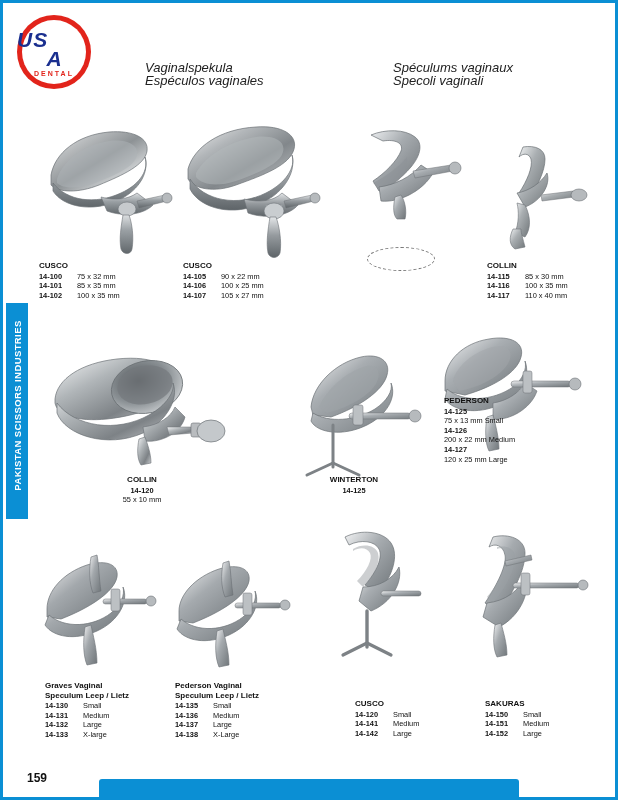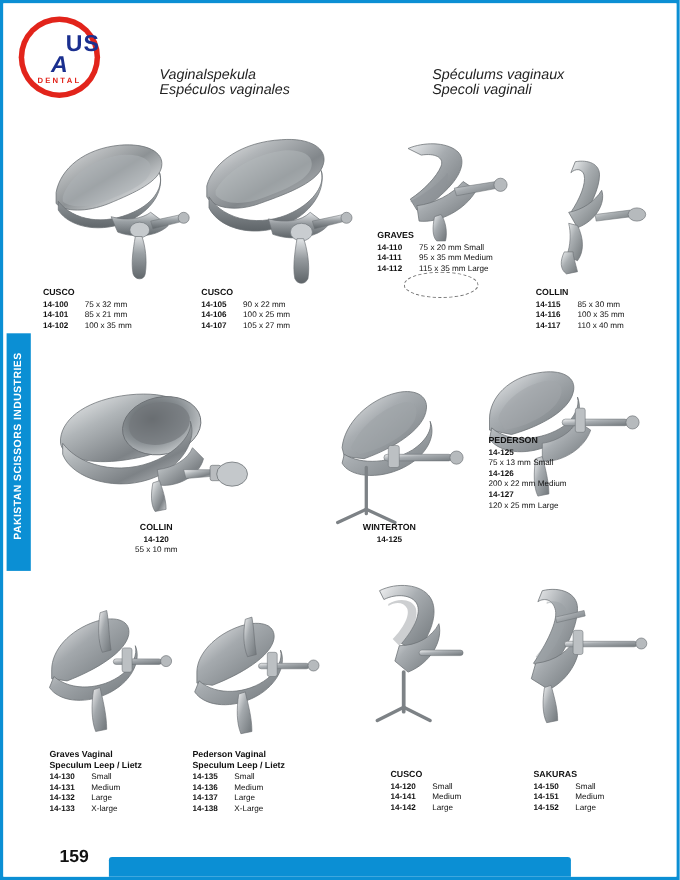--- a/index.html
+++ b/index.html
@@ -49,23 +49,24 @@
     left: 5px; top: 5px;
     width: 64px; height: 64px;
     border-radius: 50%;
     background: #ffffff;
     box-sizing: border-box;
   }
   .logo .usa {
     position: absolute;
     left: 0; top: 14px;
     width: 74px;
-    text-align: right;
+    text-align: left;
     font-size: 21px;
     font-weight: bold;
+    font-style: italic;
     color: #1a2f8f;
     letter-spacing: 1px;
     line-height: 1;
   }
   .logo .usa2 {
     position: absolute;
     left: 0; top: 33px;
     width: 74px;
     text-align: center;
     font-size: 21px;
@@ -125,23 +126,23 @@
     color: #ffffff;
     font-size: 9.5px;
     font-weight: bold;
     letter-spacing: 0.4px;
     white-space: nowrap;
   }
 
   
   .page-number {
     position: absolute;
-    left: 51px;
+    left: 24px;
     top: 768px;
-    font-size: 16px;
+    font-size: 12px;
     font-weight: bold;
     color: #111;
   }
   .bottom-bar {
     position: absolute;
     left: 96px;
     top: 776px;
     width: 420px;
     height: 24px;
     background: #0b8fd4;
@@ -447,37 +448,31 @@
         <rect x="48" y="52" width="66" height="5" rx="2.5" fill="url(#g11)" stroke="#6c7175" stroke-width="0.5"></rect>
         <circle cx="118" cy="54" r="5" fill="#b6babd" stroke="#6c7175" stroke-width="0.6"></circle>
         <rect x="56" y="42" width="9" height="22" rx="2" fill="#bcc0c3" stroke="#6c7175" stroke-width="0.5"></rect>
         <path d="M40,30 L66,24 L67,29 L41,35 Z" fill="url(#g11)" stroke="#6c7175" stroke-width="0.5"></path>
       </svg>
     </div>
 
     <div class="cap" style="left:36px; top:258px;">
       <span class="name">CUSCO</span>
       <span class="row"><span class="code">14-100</span><span class="dims">75 x 32 mm</span></span>
-      <span class="row"><span class="code">14-101</span><span class="dims">85 x 21 mm</span></span>
+      <span class="row"><span class="code">14-101</span><span class="dims">85 x 35 mm</span></span>
       <span class="row"><span class="code">14-102</span><span class="dims">100 x 35 mm</span></span>
     </div>
 
     <div class="cap" style="left:180px; top:258px;">
       <span class="name">CUSCO</span>
       <span class="row"><span class="code">14-105</span><span class="dims">90 x 22 mm</span></span>
       <span class="row"><span class="code">14-106</span><span class="dims">100 x 25 mm</span></span>
       <span class="row"><span class="code">14-107</span><span class="dims">105 x 27 mm</span></span>
     </div>
 
-    <div class="cap" style="left:340px; top:206px;">
-      <span class="name">GRAVES</span>
-      <span class="row"><span class="code">14-110</span><span class="dims">75 x 20 mm Small</span></span>
-      <span class="row"><span class="code">14-111</span><span class="dims">95 x 35 mm Medium</span></span>
-      <span class="row"><span class="code">14-112</span><span class="dims">115 x 35 mm Large</span></span>
-    </div>
 
     <div class="cap" style="left:484px; top:258px;">
       <span class="name">COLLIN</span>
       <span class="row"><span class="code">14-115</span><span class="dims">85 x 30 mm</span></span>
       <span class="row"><span class="code">14-116</span><span class="dims">100 x 35 mm</span></span>
       <span class="row"><span class="code">14-117</span><span class="dims">110 x 40 mm</span></span>
     </div>
 
     <div class="cap center" style="left:84px; top:472px; width:110px;">
       <span class="name center">COLLIN</span>

